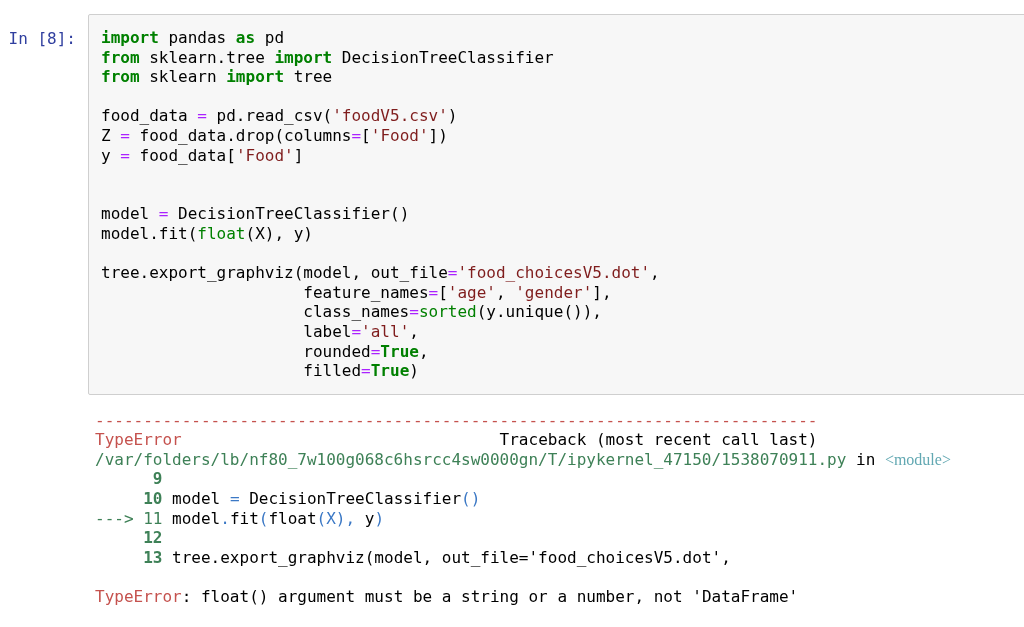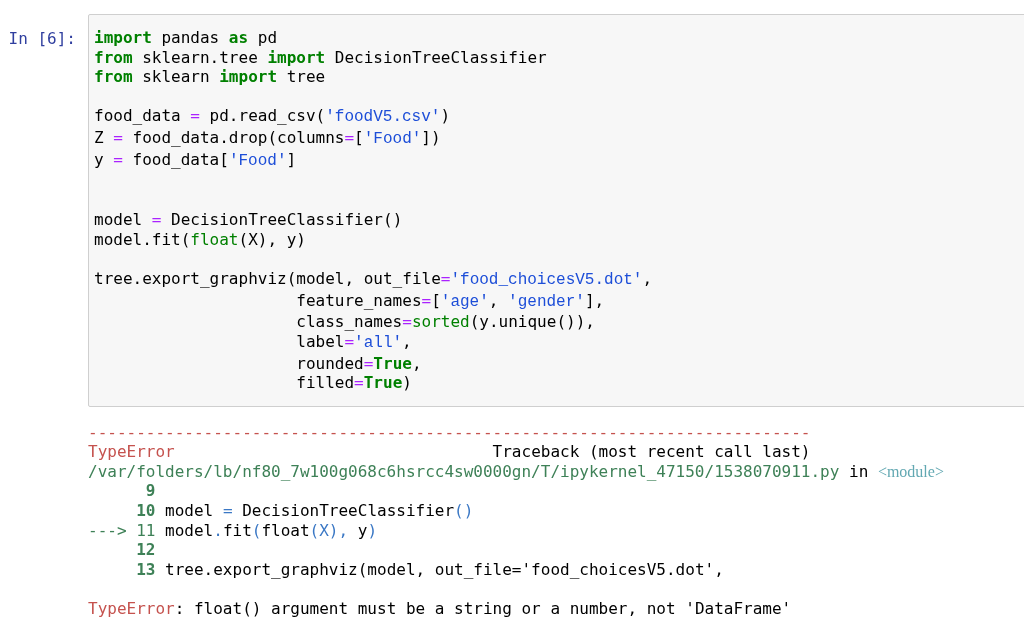--- a/index.html
+++ b/index.html
@@ -15,36 +15,36 @@
     color:#303f9f;white-space:pre;
   }
   .input-area{
     flex:1;margin-right:-2px;
     background:#f7f7f7;border:1px solid #cfcfcf;border-radius:2px;
     padding:13px 4px 13px 5px;box-sizing:border-box;
     white-space:pre;cursor:text;
   }
   .output-row{display:flex;margin-top:16px;}
   .output-area{flex:1;white-space:pre;}
-  .code-line{white-space:pre;min-height:19.6px;}
+  .code-line{white-space:pre;min-height:19.6px;margin-left:7px;}
   
   .tk-k{color:#008000;font-weight:bold;}   
   .tk-b{color:#008000;}                    
-  .tk-s{color:#1d4ed8;font-family:Liberation Mono, monospace;}                    
+  .tk-s{color:#7f1d1d;}                    
   .tk-o{color:#aa22ff;}                    
   .tk-r{color:#c5524e;}                    
   .tk-g{color:#3e8157;}                    
   .tk-gb{color:#3e8157;font-weight:bold;}  
   .tk-c{color:#62a8b2;font-family:Liberation Serif, serif;}                    
   .tk-bl{color:#3b78c5;}                   
 </style>
 </head>
 <body>
 
 <div class="cell-row">
-  <div class="prompt-col">In [6]:</div>
+  <div class="prompt-col">In [8]:</div>
   <div class="input-area"><div class="code-line"><span class="tk-k">import</span><span> pandas </span><span class="tk-k">as</span><span> pd</span></div><div class="code-line"><span class="tk-k">from</span><span> sklearn.tree </span><span class="tk-k">import</span><span> DecisionTreeClassifier</span></div><div class="code-line"><span class="tk-k">from</span><span> sklearn </span><span class="tk-k">import</span><span> tree</span></div><div class="code-line">&nbsp;</div><div class="code-line"><span>food_data </span><span class="tk-o">=</span><span> pd.read_csv(</span><span class="tk-s">'foodV5.csv'</span><span>)</span></div><div class="code-line"><span>Z </span><span class="tk-o">=</span><span> food_data.drop(columns</span><span class="tk-o">=</span><span>[</span><span class="tk-s">'Food'</span><span>])</span></div><div class="code-line"><span>y </span><span class="tk-o">=</span><span> food_data[</span><span class="tk-s">'Food'</span><span>]</span></div><div class="code-line">&nbsp;</div><div class="code-line">&nbsp;</div><div class="code-line"><span>model </span><span class="tk-o">=</span><span> DecisionTreeClassifier()</span></div><div class="code-line"><span>model.fit(</span><span class="tk-b">float</span><span>(X), y)</span></div><div class="code-line">&nbsp;</div><div class="code-line"><span>tree.export_graphviz(model, out_file</span><span class="tk-o">=</span><span class="tk-s">'food_choicesV5.dot'</span><span>,</span></div><div class="code-line"><span>                     feature_names</span><span class="tk-o">=</span><span>[</span><span class="tk-s">'age'</span><span>, </span><span class="tk-s">'gender'</span><span>],</span></div><div class="code-line"><span>                     class_names</span><span class="tk-o">=</span><span class="tk-b">sorted</span><span>(y.unique()),</span></div><div class="code-line"><span>                     label</span><span class="tk-o">=</span><span class="tk-s">'all'</span><span>,</span></div><div class="code-line"><span>                     rounded</span><span class="tk-o">=</span><span class="tk-k">True</span><span>,</span></div><div class="code-line"><span>                     filled</span><span class="tk-o">=</span><span class="tk-k">True</span><span>)</span></div></div>
 </div>
 
 <div class="output-row">
   <div class="prompt-col"></div>
   <div class="output-area"><div class="code-line"><span class="tk-r">---------------------------------------------------------------------------</span></div><div class="code-line"><span class="tk-r">TypeError</span><span>                                 </span><span>Traceback (most recent call last)</span></div><div class="code-line"><span class="tk-g">/var/folders/lb/nf80_7w100g068c6hsrcc4sw0000gn/T/ipykernel_47150/1538070911.py</span><span> in </span><span class="tk-c">&lt;module&gt;</span></div><div class="code-line"><span class="tk-gb">      9</span></div><div class="code-line"><span class="tk-gb">     10</span><span> model </span><span class="tk-bl">=</span><span> DecisionTreeClassifier</span><span class="tk-bl">()</span></div><div class="code-line"><span class="tk-g">---&gt; 11</span><span> model</span><span class="tk-bl">.</span><span>fit</span><span class="tk-bl">(</span><span>float</span><span class="tk-bl">(X)</span><span class="tk-bl">,</span><span> y</span><span class="tk-bl">)</span></div><div class="code-line"><span class="tk-gb">     12</span></div><div class="code-line"><span class="tk-gb">     13</span><span> tree.export_graphviz(model, out_file='food_choicesV5.dot',</span></div><div class="code-line">&nbsp;</div><div class="code-line"><span class="tk-r">TypeError</span><span>: float() argument must be a string or a number, not 'DataFrame'</span></div></div>
 </div>
 
 </body></html>

